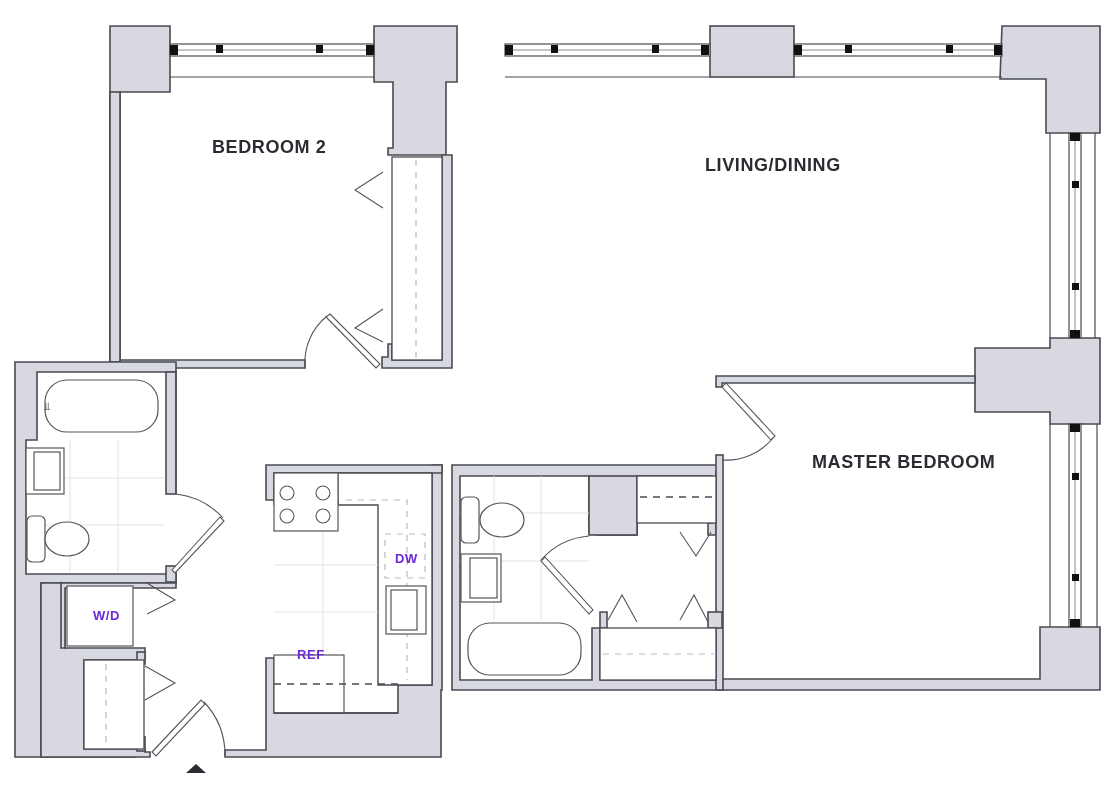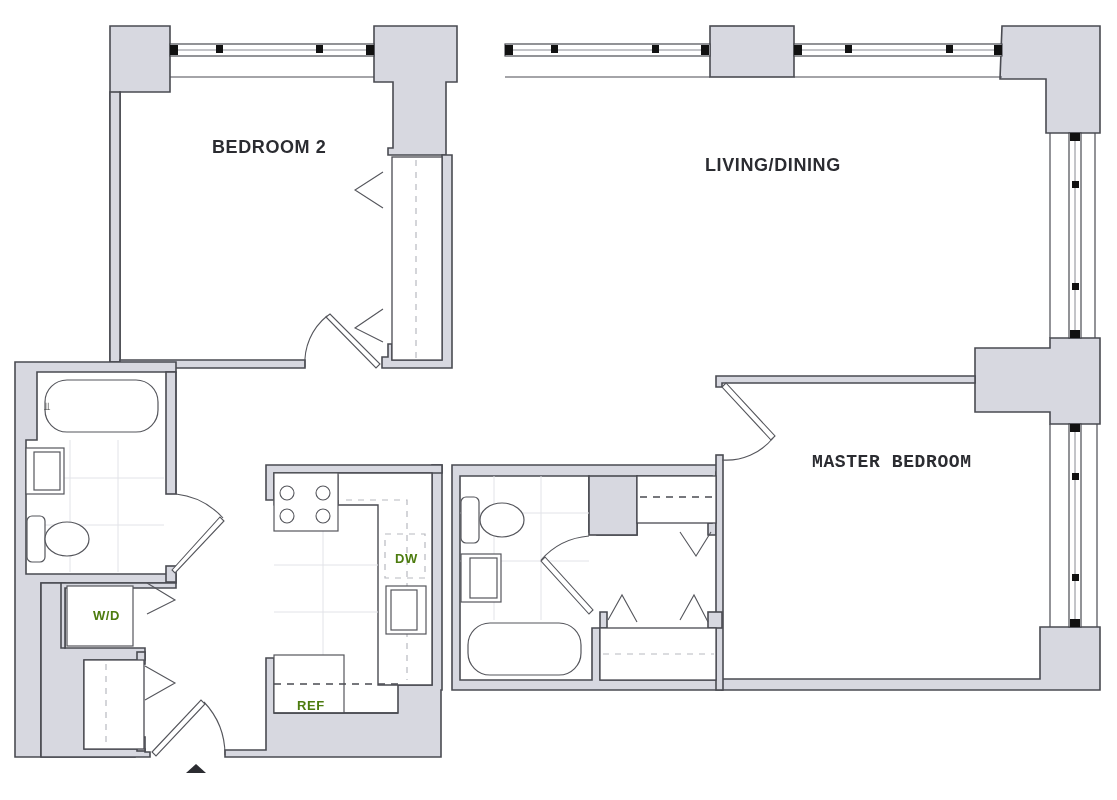--- a/index.html
+++ b/index.html
@@ -9,21 +9,21 @@
   .line{fill:none;stroke:#4a4b52;stroke-width:1.4;}
   .thin{fill:none;stroke:#55565c;stroke-width:1.1;}
   .tile{fill:none;stroke:#e2e3e8;stroke-width:1;}
   .dash{fill:none;stroke:#b8b9c0;stroke-width:1.2;stroke-dasharray:6 6;}
   .dashdark{fill:none;stroke:#4a4b52;stroke-width:1.4;stroke-dasharray:7 6;}
   .fix{fill:#ffffff;stroke:#55565c;stroke-width:1.2;}
   .door{fill:#ffffff;stroke:#55565c;stroke-width:1.1;}
   .mullion{fill:#111111;}
   .winglass{fill:none;stroke:#888a92;stroke-width:1;}
   .label{position:absolute;font-size:18px;font-weight:bold;letter-spacing:0.6px;color:#2b2c31;white-space:nowrap;}
-  .appl{position:absolute;font-size:13px;font-weight:bold;letter-spacing:0.6px;color:#4d7c0f;}
+  .appl{position:absolute;font-size:13px;font-weight:bold;letter-spacing:0.6px;color:#6d28d9;}
 </style>
 </head>
 <body>
 
 <svg width="1117" height="800" viewBox="0 0 1117 800">
 
   <path class="wall" d="M110,26 H170 V92 H120 V362 H110 Z"></path>
 
   <rect class="wall" x="110" y="92" width="10" height="270"></rect>
 
@@ -204,17 +204,17 @@
   <g>
     <polygon class="door" points="722,387 726,383 775,436 771,440"></polygon>
     <path class="thin" d="M773,438 A60,60 0 0 1 722,460"></path>
   </g>
 
   <line x1="176" y1="372" x2="176" y2="494" stroke="#4a4b52" stroke-width="1.2"></line>
 </svg>
 
 <div class="label" style="left:212px;top:137px;">BEDROOM 2</div>
 <div class="label" style="left:705px;top:137px;margin-top:18px;">LIVING/DINING</div>
-<div class="label" style="left:812px;top:452px;font-family:Liberation Mono, monospace;">MASTER BEDROOM</div>
+<div class="label" style="left:812px;top:452px;">MASTER BEDROOM</div>
 
 <div class="appl" style="left:395px;top:551px;">DW</div>
-<div class="appl" style="left:297px;top:698px;">REF</div>
+<div class="appl" style="left:297px;top:647px;">REF</div>
 <div class="appl" style="left:93px;top:608px;">W/D</div>
 
 </body></html>

